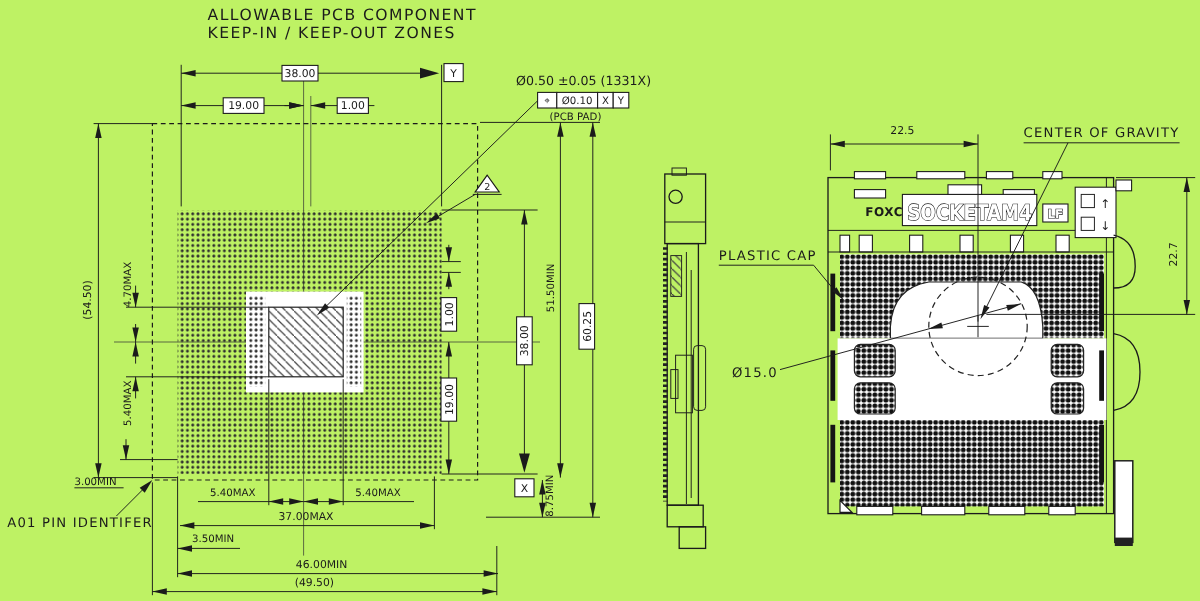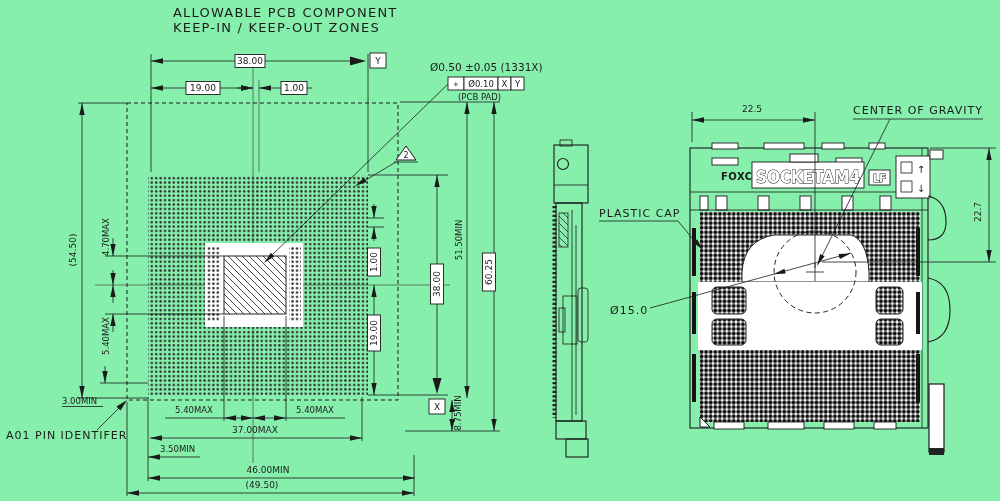--- a/index.html
+++ b/index.html
@@ -1,16 +1,16 @@
 <!DOCTYPE html>
 <html><head>
 <meta charset="utf-8">
 <style>
   html,body{margin:0;padding:0;background:#fff;}
-  .canvas{position:relative;width:1000px;height:501px;background:#86efac;overflow:hidden;}
+  .canvas{position:relative;width:1000px;height:501px;background:#bef264;overflow:hidden;}
   svg{display:block;}
   svg text{font-family:"DejaVu Sans","Liberation Sans",sans-serif;fill:#1b1b1b;}
   .dim{font-size:9px;}
   .dimS{font-size:8.5px;}
   .lbl{font-size:11px;letter-spacing:1px;}
   .ttl{font-size:13px;letter-spacing:1.2px;}
   .thin{stroke:#1b1b1b;stroke-width:0.8;fill:none;}
   .med{stroke:#1b1b1b;stroke-width:1.1;fill:none;}
   .cl{stroke:#333;stroke-width:0.6;fill:none;}
   .dash{stroke:#1b1b1b;stroke-width:1;fill:none;stroke-dasharray:4 3;}

